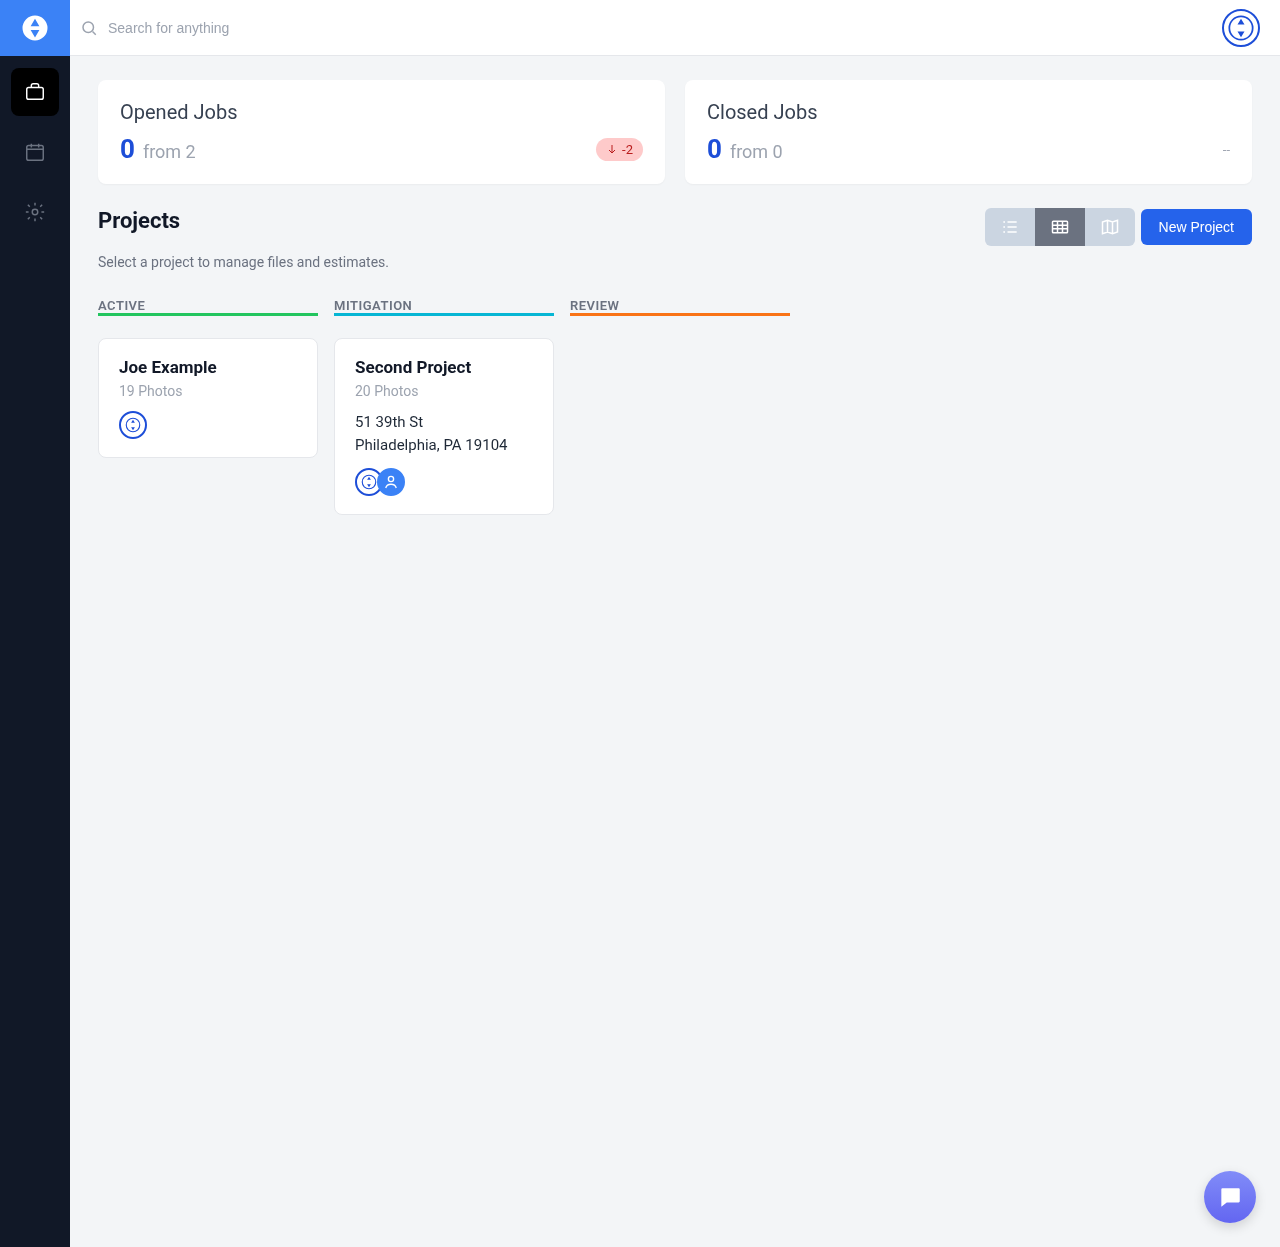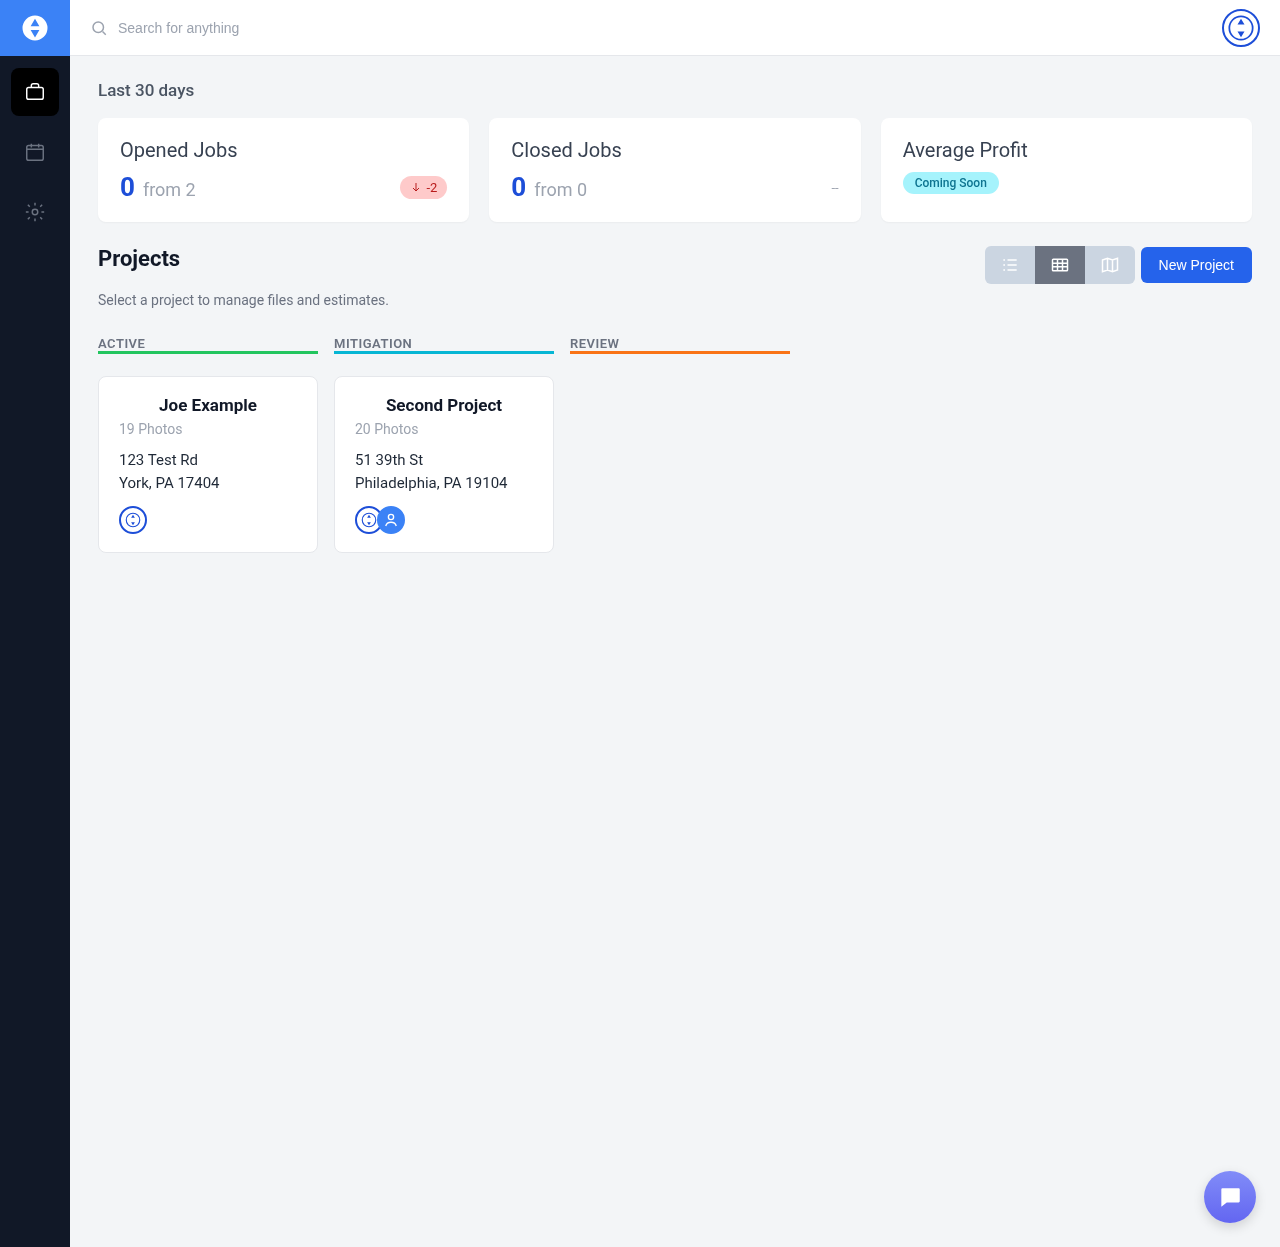--- a/index.html
+++ b/index.html
@@ -61,21 +61,21 @@
       width: 22px;
       height: 22px;
       stroke: currentColor;
       fill: none;
       stroke-width: 1.6;
     }
 
     
     .topbar {
       position: fixed;
-      left: 70px;
+      left: 60px;
       top: 0;
       right: 0;
       height: 56px;
       background: #fff;
       border-bottom: 1px solid #e5e7eb;
       display: flex;
       align-items: center;
       padding: 0 20px;
       z-index: 5;
     }
@@ -291,21 +291,20 @@
       border: 1px solid #e5e7eb;
       border-radius: 8px;
       padding: 18px 20px;
       cursor: pointer;
     }
     .project-name {
       font-size: 17px;
       font-weight: 700;
       color: #111827;
       margin-bottom: 6px;
-      text-align: center;
     }
     .project-photos {
       font-size: 14px;
       color: #9ca3af;
       margin-bottom: 12px;
     }
     .project-addr {
       font-size: 15px;
       color: #1f2937;
       line-height: 1.5;
@@ -397,21 +396,20 @@
     <svg viewBox="0 0 24 24">
       <circle cx="12" cy="12" r="10" fill="none" stroke="#1d4ed8" stroke-width="1.5"></circle>
       <path d="M12 4l3 5h-6zM5 10l3 5M19 10l-3 5M12 20l-3-5h6z" fill="#1d4ed8"></path>
     </svg>
   </div>
 </header>
 
 <main class="main">
   <div class="content">
 
-    <div class="period-title">Last 30 days</div>
 
     <div class="stats-row">
       <div class="stat-card">
         <div class="stat-title">Opened Jobs</div>
         <div class="stat-body">
           <div class="stat-left">
             <span class="stat-value">0</span>
             <span class="stat-sub">from 2</span>
           </div>
           <span class="stat-badge-down">
@@ -427,24 +425,20 @@
         <div class="stat-title">Closed Jobs</div>
         <div class="stat-body">
           <div class="stat-left">
             <span class="stat-value">0</span>
             <span class="stat-sub">from 0</span>
           </div>
           <span class="stat-delta">--</span>
         </div>
       </div>
 
-      <div class="stat-card">
-        <div class="stat-title">Average Profit</div>
-        <span class="coming-soon">Coming Soon</span>
-      </div>
     </div>
 
     <div class="projects-header">
       <div>
         <div class="projects-title">Projects</div>
       </div>
       <div class="projects-controls">
         <div class="view-toggle">
           <button class="view-btn">
             <svg viewBox="0 0 24 24">
@@ -468,24 +462,20 @@
     </div>
     <div class="projects-sub">Select a project to manage files and estimates.</div>
 
     <div class="columns-row">
 
       <div class="column col-active">
         <div class="column-header">ACTIVE</div>
         <div class="project-card">
           <div class="project-name">Joe Example</div>
           <div class="project-photos">19 Photos</div>
-          <div class="project-addr">
-            <div>123 Test Rd</div>
-            <div>York, PA 17404</div>
-          </div>
           <div class="project-users">
             <div class="project-user">
               <svg viewBox="0 0 24 24">
                 <circle cx="12" cy="12" r="9" fill="none" stroke="#1d4ed8" stroke-width="1.5"></circle>
                 <path d="M12 5l2.5 4h-5zM6 11l2.5 4M18 11l-2.5 4M12 19l-2.5-4h5z" fill="#1d4ed8"></path>
               </svg>
             </div>
           </div>
         </div>
       </div>

